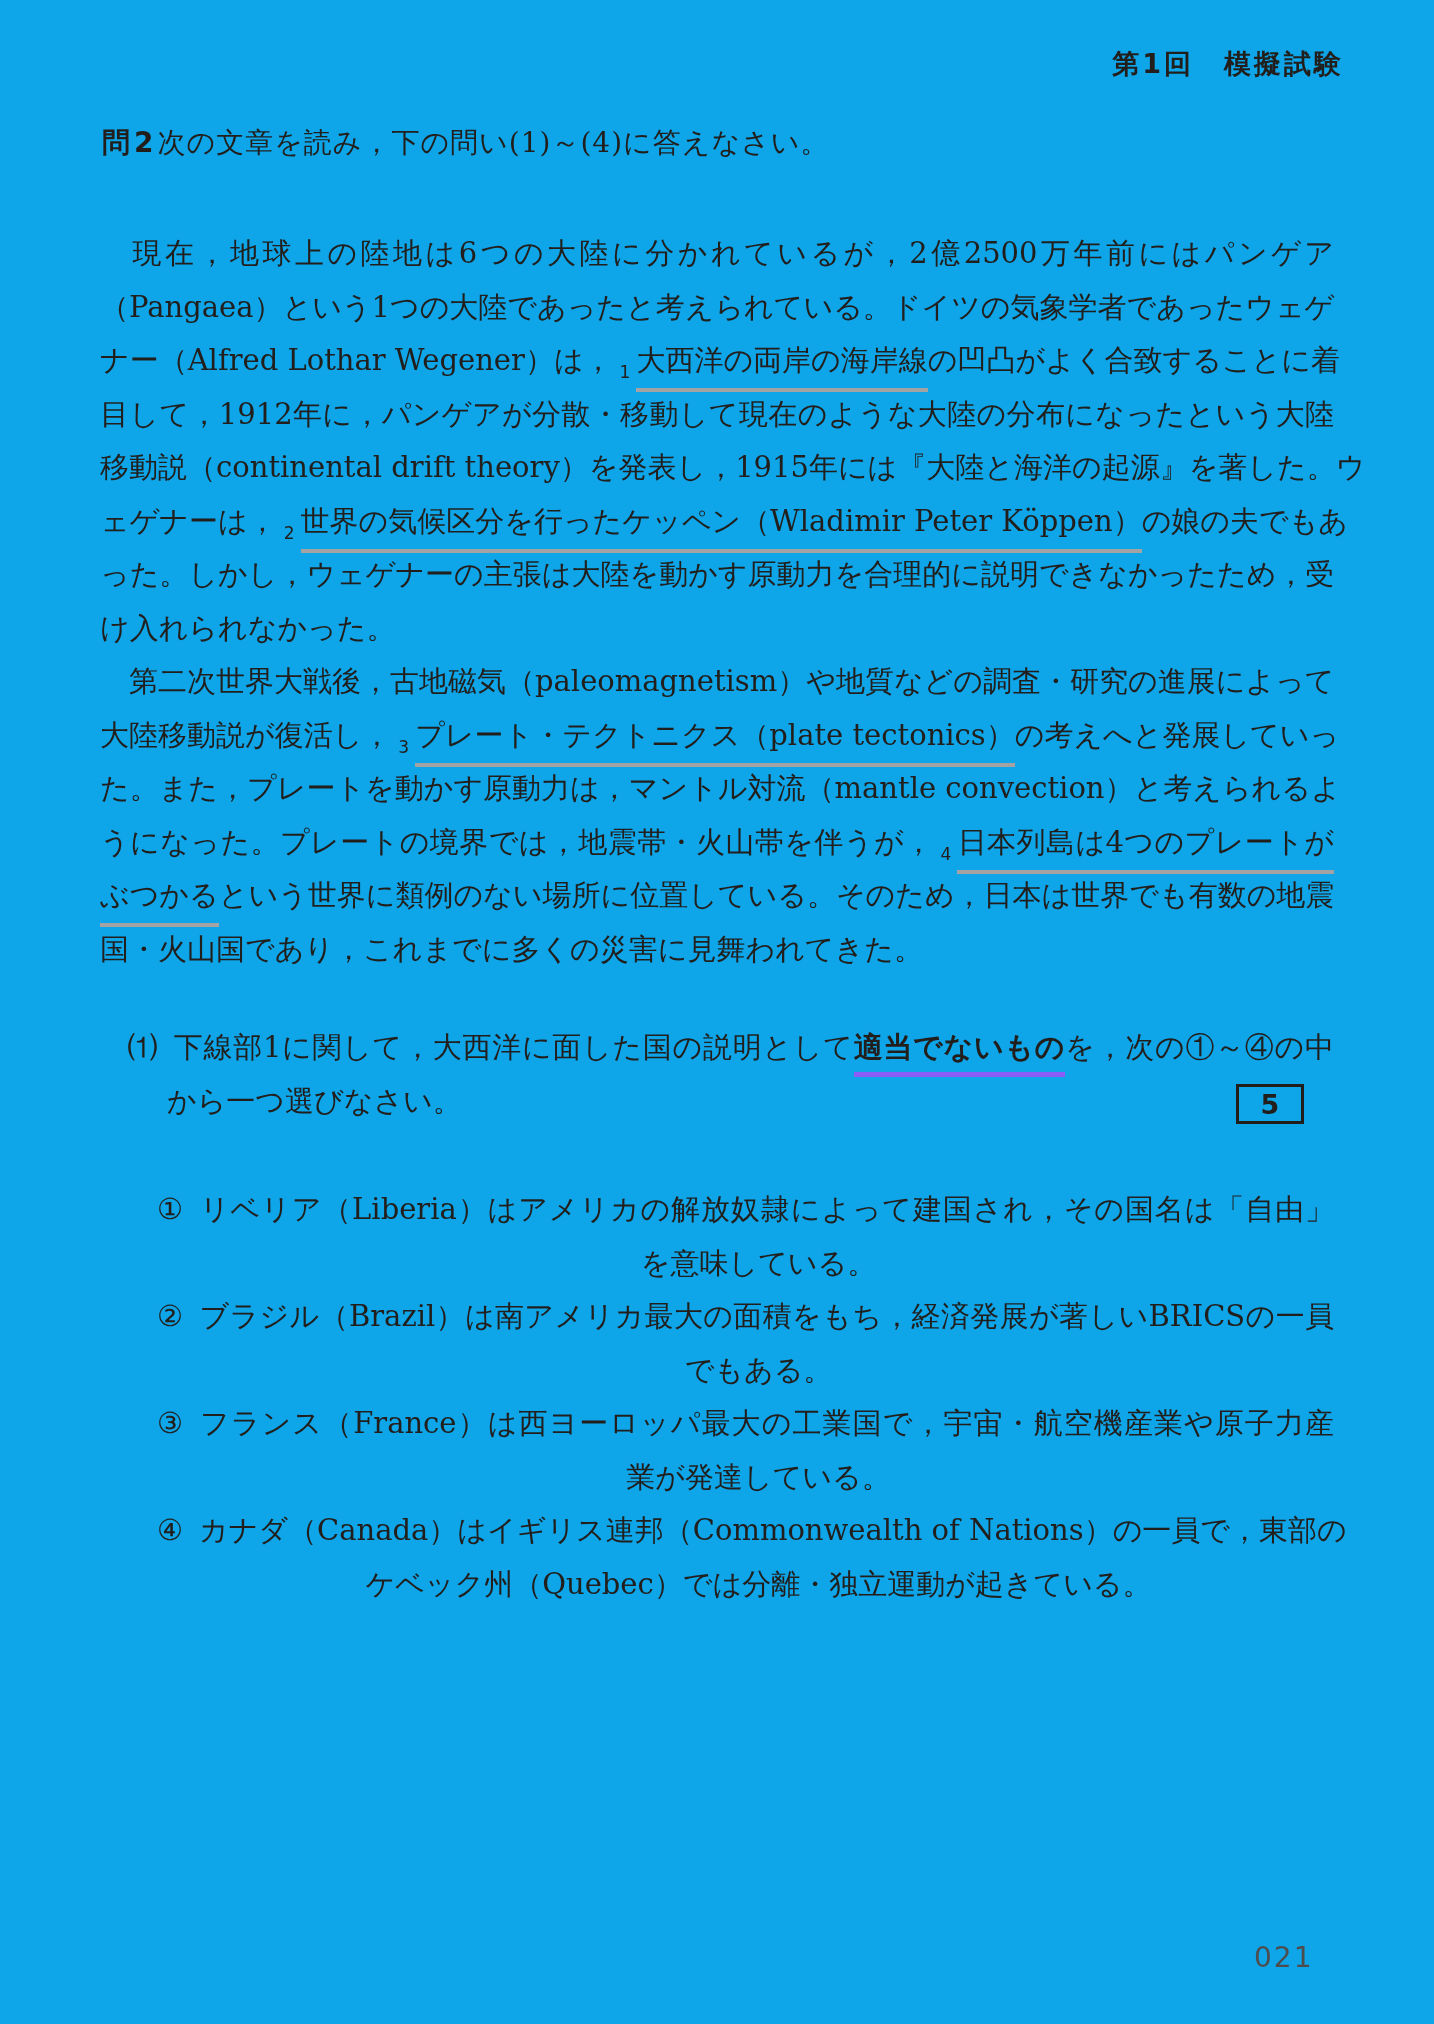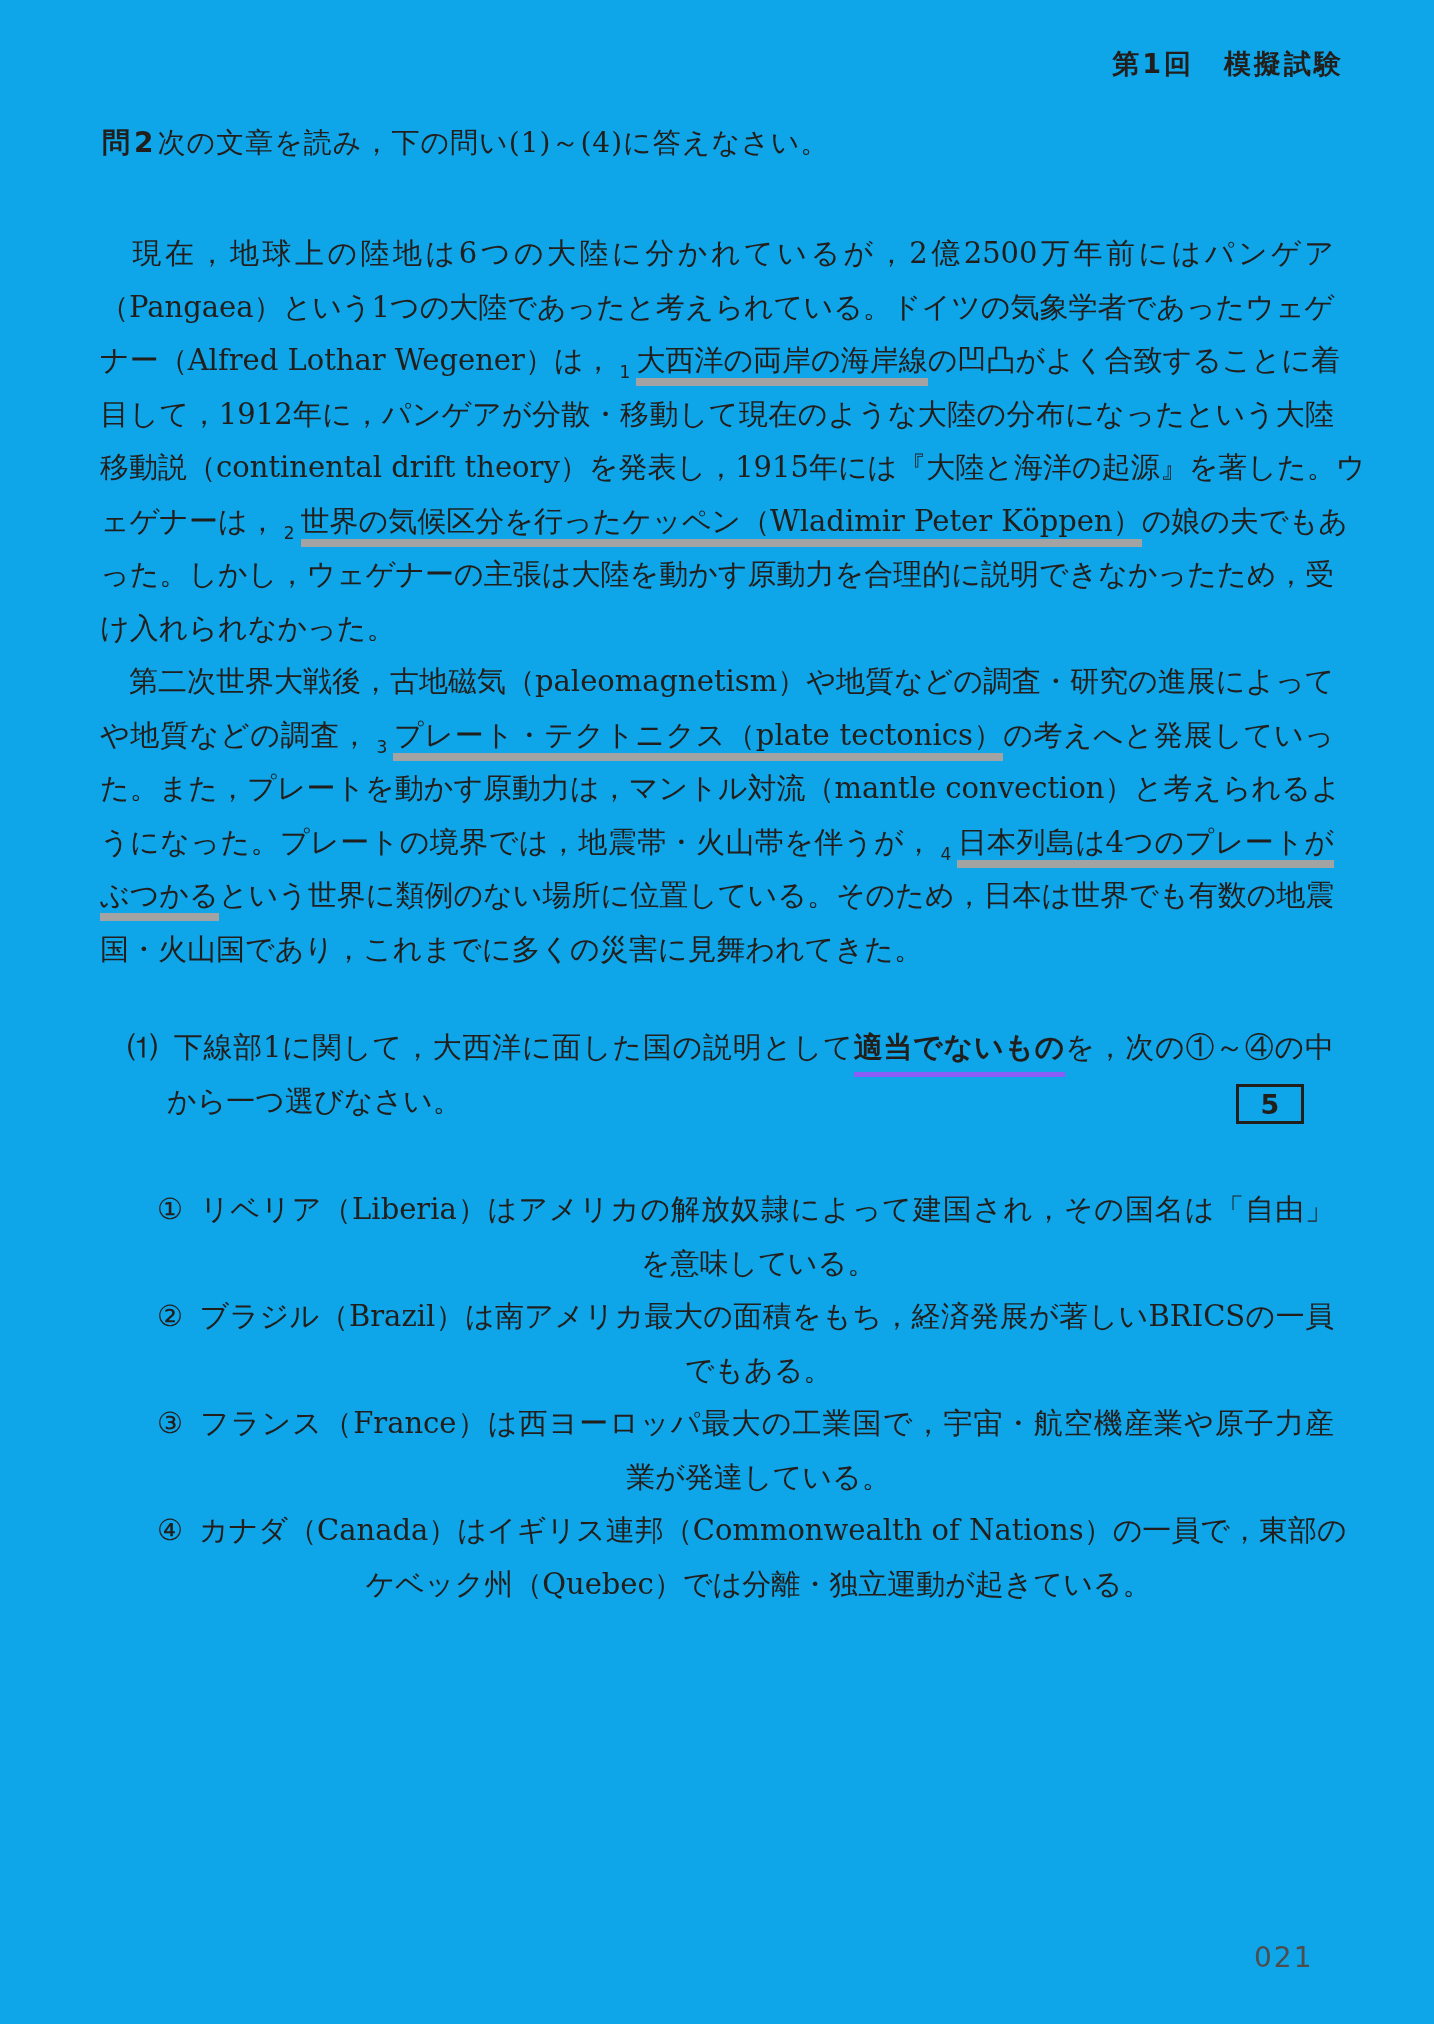--- a/index.html
+++ b/index.html
@@ -19,21 +19,21 @@
   .intro-line { position:absolute; top:124px; left:102px; font-size:28px; }
   .intro-label { font-weight:bold; letter-spacing:4px; }
   .intro-text  { letter-spacing:1px; }
 
   .passage {
     position:absolute; top:227px; left:100px; width:1234px;
     font-size:29px; line-height:53.5px;
   }
   .pline { text-align:justify; text-align-last:justify; height:53.5px; white-space:nowrap; }
   .pline.pline-last { text-align-last:left; white-space:normal; }
-  .ul { border-bottom:8px solid #a3a3a3; padding-bottom:1px; }
+  .ul { border-bottom:4px solid #a3a3a3; padding-bottom:11px; }
   .mk {
     font-size:17px; vertical-align:-8px; margin:0 6px 0 7px;
     font-family:"DejaVu Sans","Liberation Sans",sans-serif;
   }
 
   .question1 {
     position:absolute; top:1021px; left:128px; width:1206px;
     font-size:29px; line-height:53.5px;
   }
   .q1-line1 { text-align:justify; text-align-last:justify; height:53.5px; white-space:nowrap; }
@@ -77,21 +77,21 @@
   <div class="passage">
     <div class="pline"><span>　現在，地球上の陸地は6つの大陸に分かれているが，2億2500万年前にはパンゲア</span></div>
     <div class="pline"><span>（Pangaea）という1つの大陸であったと考えられている。ドイツの気象学者であったウェゲ</span></div>
     <div class="pline"><span>ナー（Alfred Lothar Wegener）は，</span><span class="mk">1</span><span class="ul">大西洋の両岸の海岸線</span><span>の凹凸がよく合致することに着</span></div>
     <div class="pline"><span>目して，1912年に，パンゲアが分散・移動して現在のような大陸の分布になったという大陸</span></div>
     <div class="pline"><span>移動説（continental drift theory）を発表し，1915年には『大陸と海洋の起源』を著した。ウ</span></div>
     <div class="pline"><span>ェゲナーは，</span><span class="mk">2</span><span class="ul">世界の気候区分を行ったケッペン（Wladimir Peter Köppen）</span><span>の娘の夫でもあ</span></div>
     <div class="pline"><span>った。しかし，ウェゲナーの主張は大陸を動かす原動力を合理的に説明できなかったため，受</span></div>
     <div class="pline pline-last"><span>け入れられなかった。</span></div>
     <div class="pline"><span>　第二次世界大戦後，古地磁気（paleomagnetism）や地質などの調査・研究の進展によって</span></div>
-    <div class="pline"><span>や地質などの調査，</span><span class="mk">3</span><span class="ul">プレート・テクトニクス（plate tectonics）</span><span>の考えへと発展していっ</span></div>
+    <div class="pline"><span>大陸移動説が復活し，</span><span class="mk">3</span><span class="ul">プレート・テクトニクス（plate tectonics）</span><span>の考えへと発展していっ</span></div>
     <div class="pline"><span>た。また，プレートを動かす原動力は，マントル対流（mantle convection）と考えられるよ</span></div>
     <div class="pline"><span>うになった。プレートの境界では，地震帯・火山帯を伴うが，</span><span class="mk">4</span><span class="ul">日本列島は4つのプレートが</span></div>
     <div class="pline"><span class="ul">ぶつかる</span><span>という世界に類例のない場所に位置している。そのため，日本は世界でも有数の地震</span></div>
     <div class="pline pline-last"><span>国・火山国であり，これまでに多くの災害に見舞われてきた。</span></div>
   </div>
 
   <div class="question1">
     <div class="q1-line1">
       <span class="q1-marker">⑴</span><span>下線部1に関して，大西洋に面した国の説明として</span><span class="q1-em">適当でないもの</span><span>を，次の①～④の中</span>
     </div>

